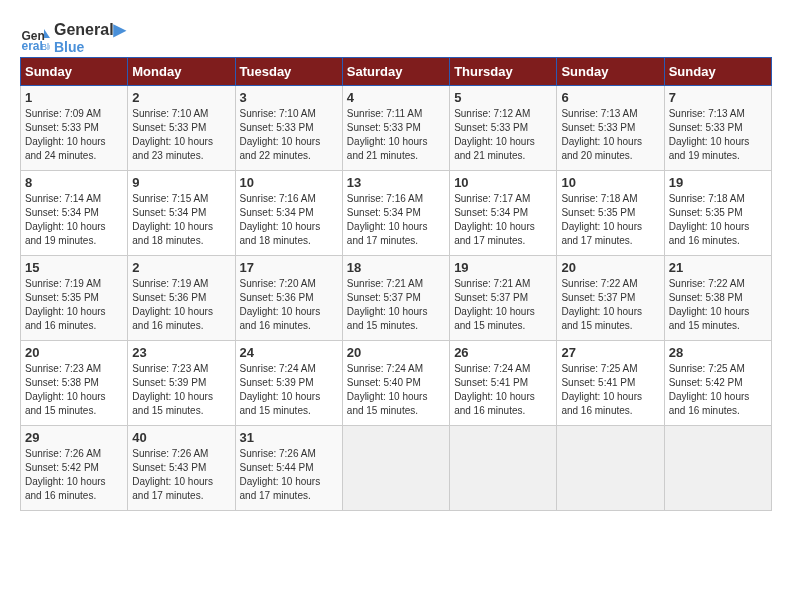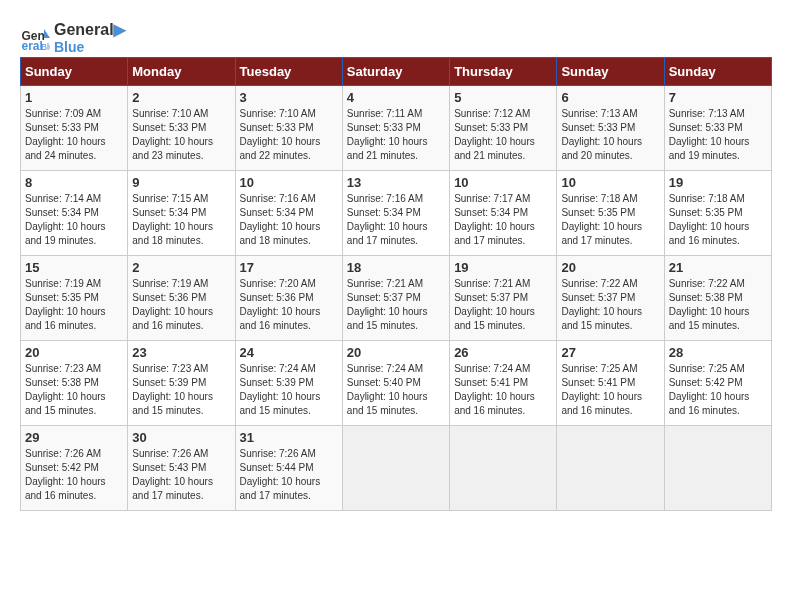--- a/index.html
+++ b/index.html
@@ -292,21 +292,21 @@
       </td>
       </tr>
       <tr>
         <td>
         <span class="day-num">29</span>
         <div class="day-info">
           Sunrise: 7:26 AM<br>Sunset: 5:42 PM<br>Daylight: 10 hours and 16 minutes.
         </div>
       </td>
         <td>
-        <span class="day-num">30</span>
+        <span class="day-num">40</span>
         <div class="day-info">
           Sunrise: 7:26 AM<br>Sunset: 5:43 PM<br>Daylight: 10 hours and 17 minutes.
         </div>
       </td>
         <td>
         <span class="day-num">31</span>
         <div class="day-info">
           Sunrise: 7:26 AM<br>Sunset: 5:44 PM<br>Daylight: 10 hours and 17 minutes.
         </div>
       </td>

